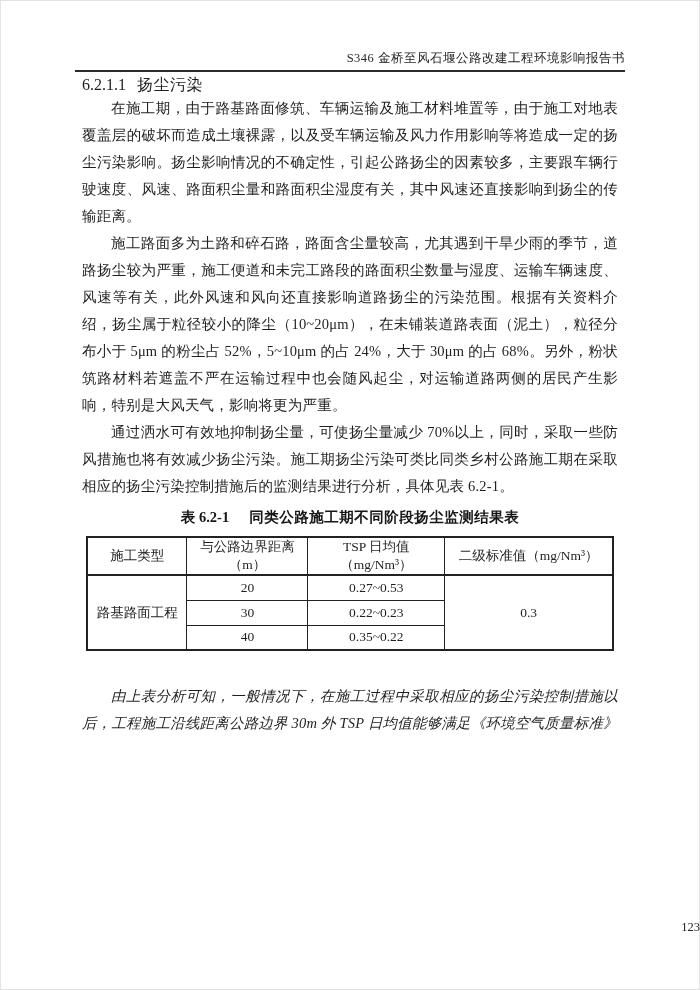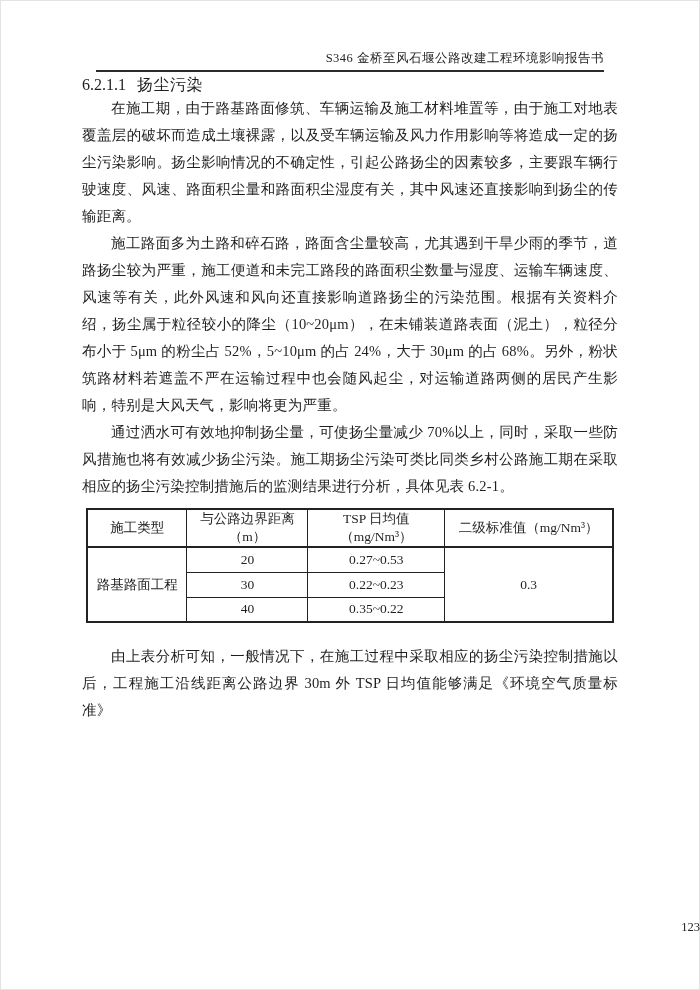--- a/index.html
+++ b/index.html
@@ -12,21 +12,21 @@
     overflow: hidden;
   }
   .page {
     width: 700px; height: 990px;
     background: #ffffff;
     outline: 1px solid #e3e3e3;
     outline-offset: -1px;
   }
   
   .doc-header {
-    margin: 0 96px;
+    margin: 0 75px;
     padding-top: 51px;
     padding-bottom: 4px;
     border-bottom: 2px solid #2b2b2b;
     text-align: right;
     font-size: 12.5px;
     line-height: 15px;
     letter-spacing: 0.5px;
     color: #242424;
   }
   
@@ -117,20 +117,21 @@
 
 
     <h3 class="h6211"><span class="num">6.2.1.1</span><span>扬尘污染</span></h3>
 
     <p class="body-par">在施工期，由于路基路面修筑、车辆运输及施工材料堆置等，由于施工对地表覆盖层的破坏而造成土壤裸露，以及受车辆运输及风力作用影响等将造成一定的扬尘污染影响。扬尘影响情况的不确定性，引起公路扬尘的因素较多，主要跟车辆行驶速度、风速、路面积尘量和路面积尘湿度有关，其中风速还直接影响到扬尘的传输距离。</p>
 
     <p class="body-par">施工路面多为土路和碎石路，路面含尘量较高，尤其遇到干旱少雨的季节，道路扬尘较为严重，施工便道和未完工路段的路面积尘数量与湿度、运输车辆速度、风速等有关，此外风速和风向还直接影响道路扬尘的污染范围。根据有关资料介绍，扬尘属于粒径较小的降尘（10~20μm），在未铺装道路表面（泥土），粒径分布小于 5μm 的粉尘占 52%，5~10μm 的占 24%，大于 30μm 的占 68%。另外，粉状筑路材料若遮盖不严在运输过程中也会随风起尘，对运输道路两侧的居民产生影响，特别是大风天气，影响将更为严重。</p>
 
     <p class="body-par">通过洒水可有效地抑制扬尘量，可使扬尘量减少 70%以上，同时，采取一些防风措施也将有效减少扬尘污染。施工期扬尘污染可类比同类乡村公路施工期在采取相应的扬尘污染控制措施后的监测结果进行分析，具体见表 6.2-1。</p>
 
+    <div class="table-title"><span class="num">表 6.2-1</span><span>同类公路施工期不同阶段扬尘监测结果表</span></div>
 
     <table class="monitor-table">
       <colgroup>
         <col style="width:19%">
         <col style="width:23%">
         <col style="width:26%">
         <col style="width:32%">
       </colgroup>
       <thead>
         <tr>
@@ -151,19 +152,19 @@
           <td>30</td>
           <td>0.22~0.23</td>
         </tr>
         <tr>
           <td>40</td>
           <td>0.35~0.22</td>
         </tr>
       </tbody>
     </table>
 
-    <p class="body-par" style="margin-top:20px;">由上表分析可知，一般情况下，在施工过程中采取相应的扬尘污染控制措施以后，工程施工沿线距离公路边界 30m 外 TSP 日均值能够满足《环境空气质量标准》</p>
+    <p class="body-par" style="margin-top:32px;font-style:italic;">由上表分析可知，一般情况下，在施工过程中采取相应的扬尘污染控制措施以后，工程施工沿线距离公路边界 30m 外 TSP 日均值能够满足《环境空气质量标准》</p>
 
   </main>
 
   <div class="page-number">123</div>
 
 </div>
 
 </body></html>

